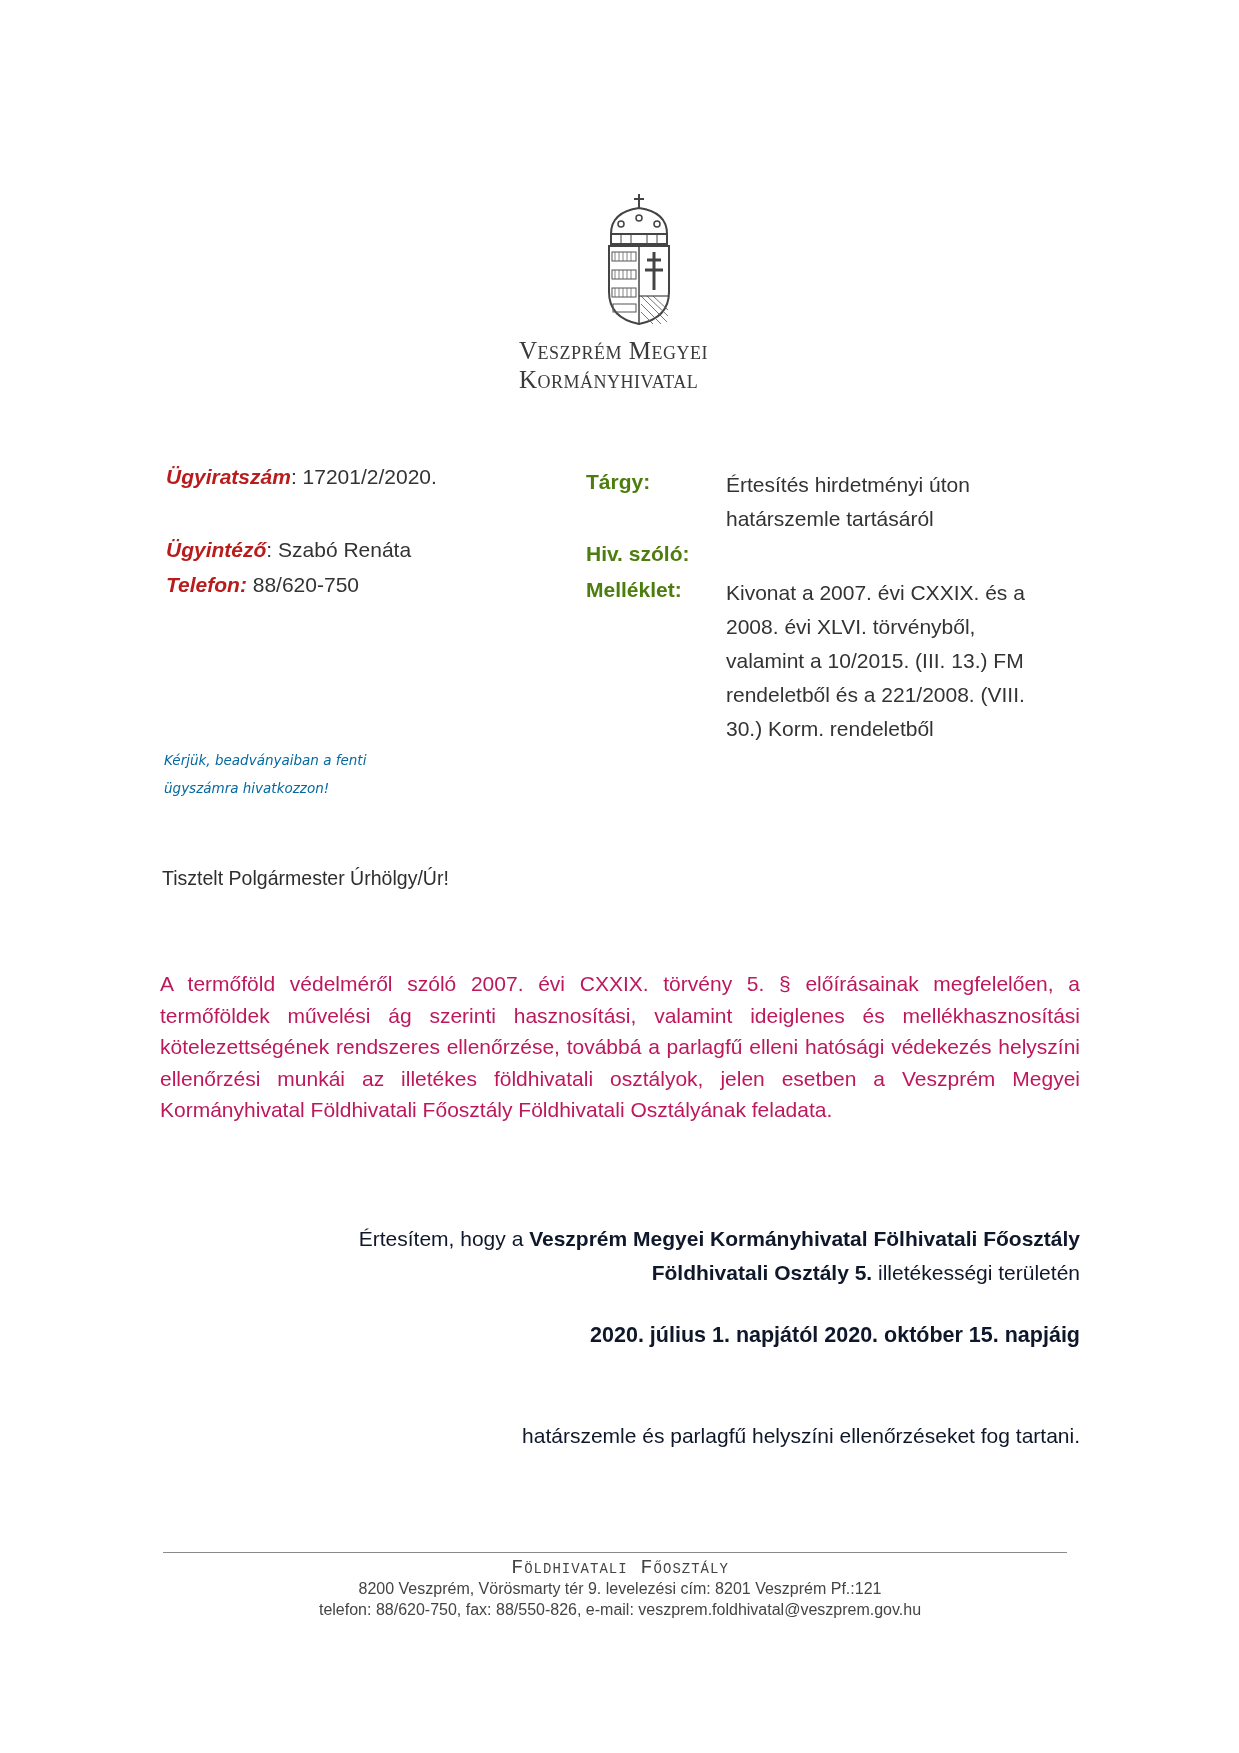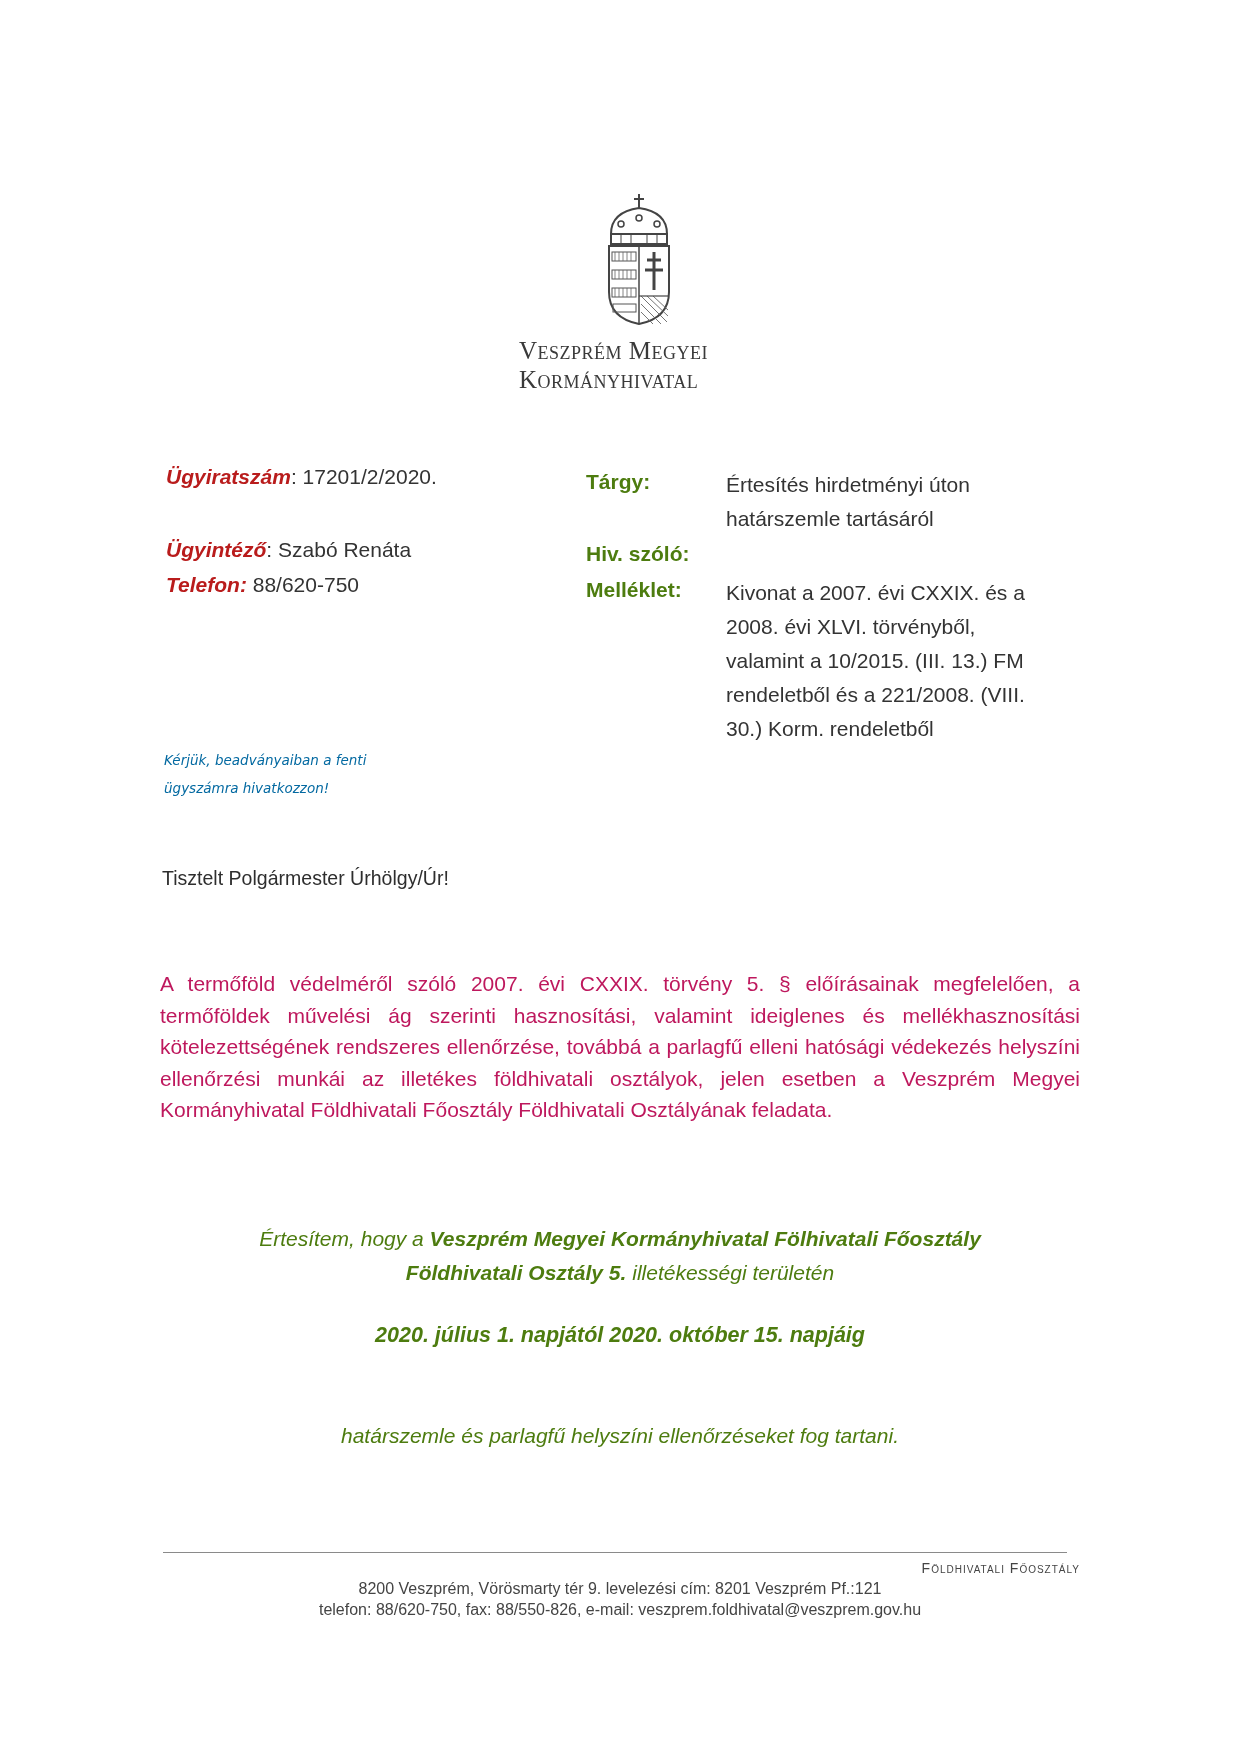--- a/index.html
+++ b/index.html
@@ -24,27 +24,27 @@
     .meta-right .val { position: absolute; left: 140px; width: 380px; line-height: 34px; }
     .note {
       left: 164px; top: 746px; font-size: 13.5px; font-style: italic; line-height: 28px; color: #0369a1;
       font-family: "DejaVu Sans", sans-serif;
     }
     .salutation { left: 162px; top: 866px; font-size: 21px; color: #2e2e2e; transform: scaleX(0.93); transform-origin: left; white-space: nowrap; }
     .body-par {
       left: 160px; top: 968px; width: 920px; font-size: 21px; line-height: 31.5px; color: #be185d;
       text-align: justify; text-align-last: left;
     }
-    .center-block { left: 160px; width: 920px; text-align: center; font-size: 21px; color: #4d7c0f; font-style: italic; }
+    .center-block { left: 160px; width: 920px; text-align: right; font-size: 21px; color: #0f172a; }
     .notice { top: 1222px; line-height: 34px; }
     .period { top: 1323px; font-weight: bold; font-size: 21.5px; }
     .closing { top: 1424px; }
     .footer-rule { left: 163px; top: 1552px; width: 904px; height: 0; border-top: 1.5px solid #8a8a8a; }
     .footer { left: 160px; top: 1558px; width: 920px; text-align: center; color: #444; }
-    .footer .dept { font-family: Liberation Sans, sans-serif; font-size: 14px; letter-spacing: 1px; font-variant: small-caps; line-height: 20px; text-align: right; }
+    .footer .dept { font-family: Liberation Mono, monospace; font-size: 20px; letter-spacing: 1px; font-variant: small-caps; line-height: 20px; }
     .footer .line { font-size: 16px; line-height: 21px; }
   </style>
 </head>
 <body>
 
 <div class="abs crest">
   <svg width="76" height="134" viewBox="0 0 76 134">
 
     <line x1="38" y1="2" x2="38" y2="16" stroke="#444" stroke-width="2"></line>
     <line x1="33" y1="7" x2="43" y2="7" stroke="#444" stroke-width="2"></line>

